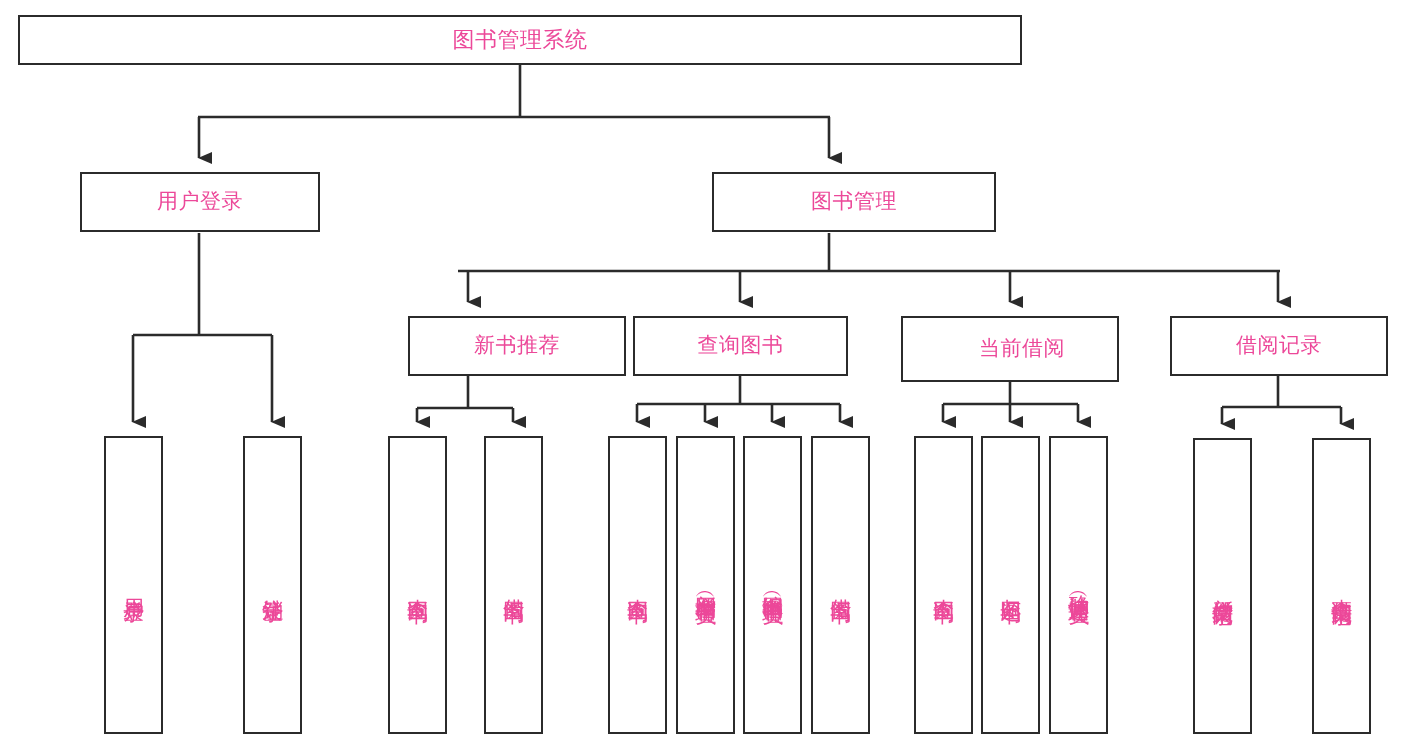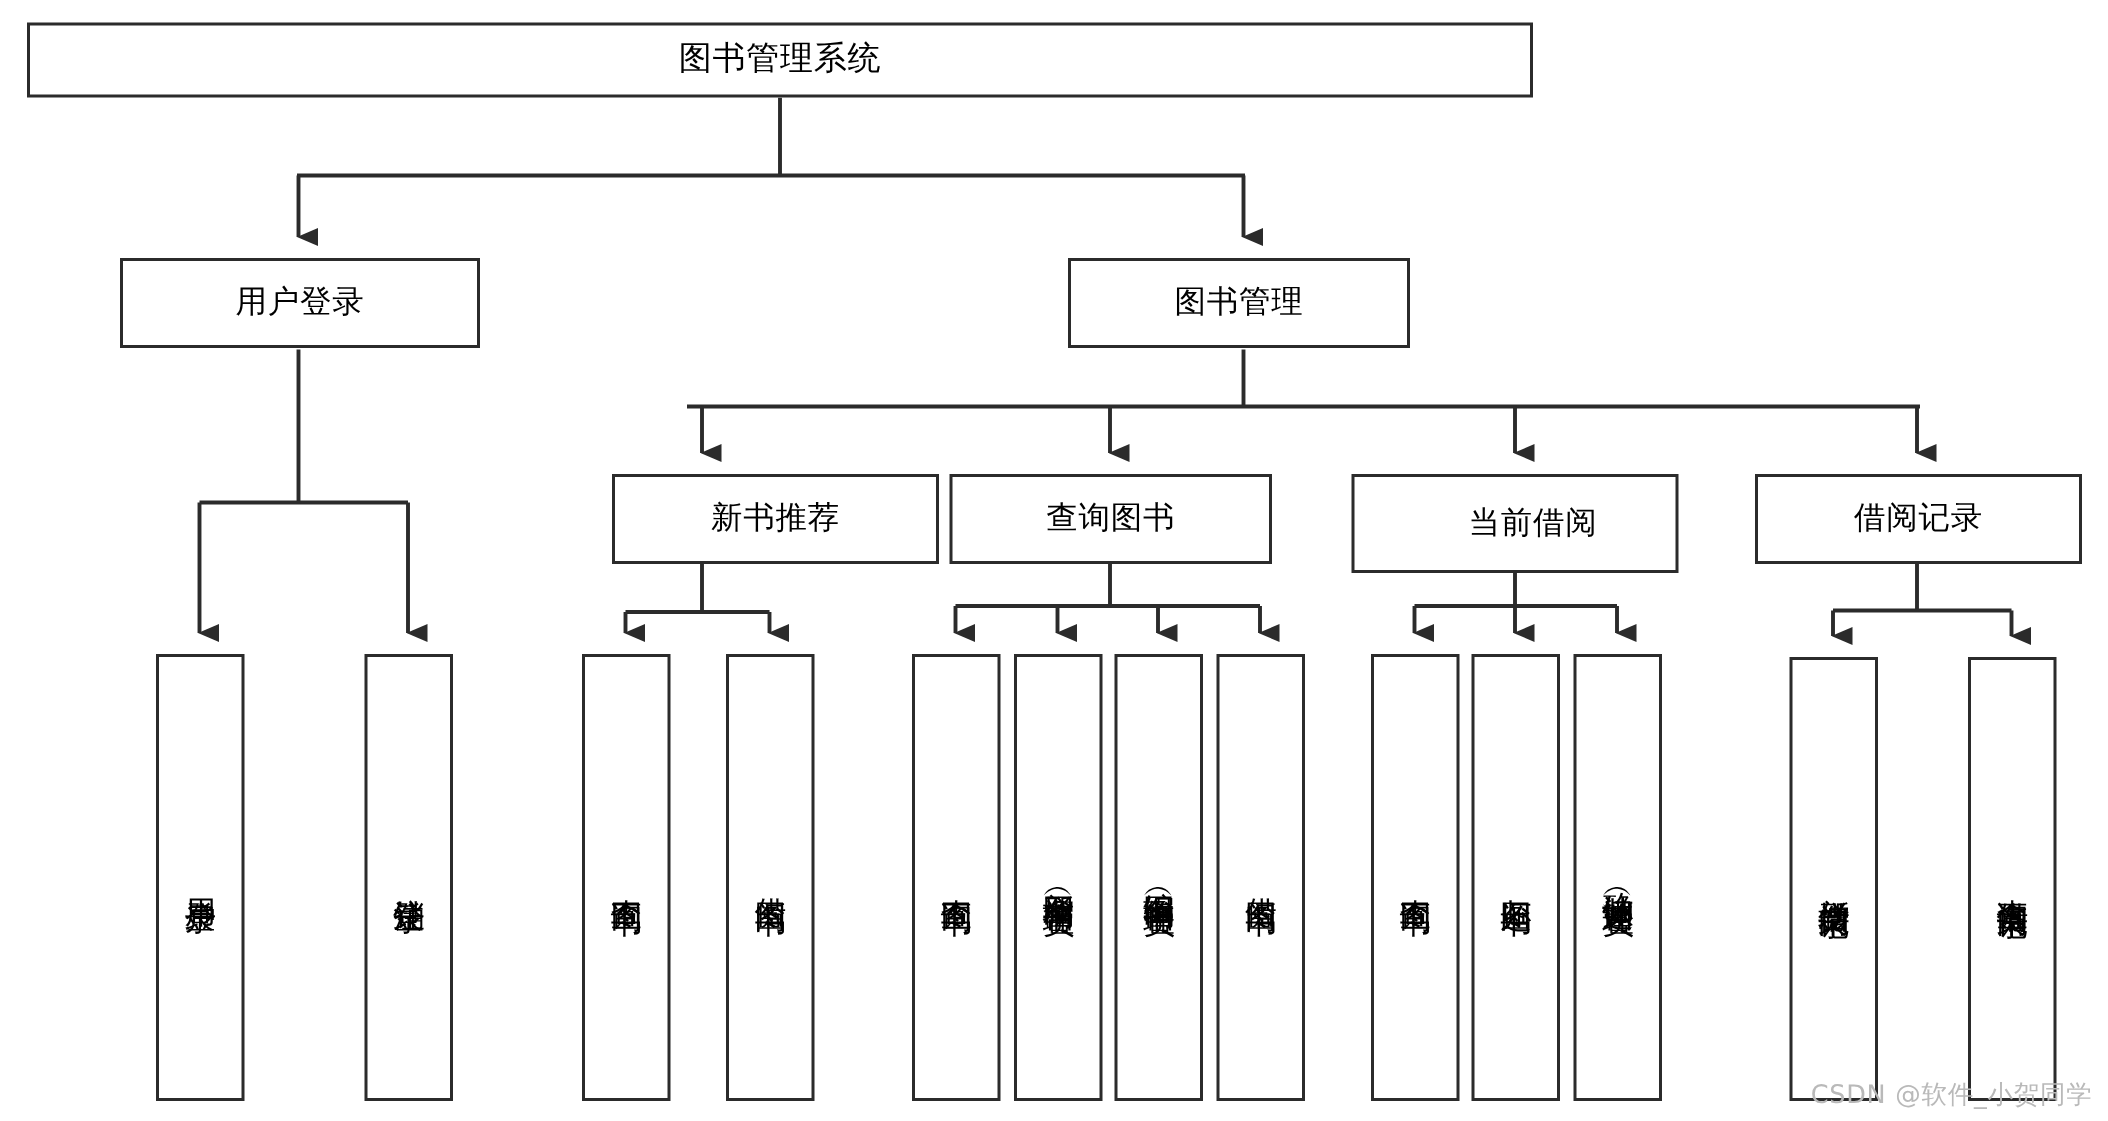--- a/index.html
+++ b/index.html
@@ -29,21 +29,21 @@
     position: absolute;
     box-sizing: border-box;
     background: #ffffff;
     border: 2px solid #2b2b2b;
     display: flex;
     align-items: center;
     justify-content: center;
     z-index: 2;
   }
   .node .label {
-    color: #000000;
+    color: #ec4899;
     text-align: center;
     line-height: 1.12;
     letter-spacing: 0.5px;
     white-space: nowrap;
   }
   .node.horiz .label {
     font-size: 21px;
   }
   .node.root .label {
     font-size: 22px;
@@ -132,21 +132,21 @@
   </svg>
 
   <div class="node root horiz" style="left:18px; top:15px; width:1004px; height:50px;">
     <span class="label">图书管理系统</span>
   </div>
 
   <div class="node horiz" style="left:80px; top:172px; width:240px; height:60px;">
     <span class="label">用户登录</span>
   </div>
 
-  <div class="node horiz" style="left:712px; top:172px; width:228px; height:60px;">
+  <div class="node horiz" style="left:712px; top:172px; width:284px; height:60px;">
     <span class="label">图书管理</span>
   </div>
 
   <div class="node horiz" style="left:360px; top:316px; width:218px; height:60px;margin-left:48px;">
     <span class="label">新书推荐</span>
   </div>
 
   <div class="node horiz" style="left:633px; top:316px; width:215px; height:60px;">
     <span class="label">查询图书</span>
   </div>
@@ -204,15 +204,14 @@
   </div>
 
   <div class="node vert" style="left:1193px; top:438px; width:59px; height:296px;">
     <span class="label">新增借阅记录</span>
   </div>
 
   <div class="node vert" style="left:1312px; top:438px; width:59px; height:296px;">
     <span class="label">查询借阅记录</span>
   </div>
 
-  <div class="watermark">CSDN @软件_小贺同学</div>
 
 </div>
 
 </body></html>

